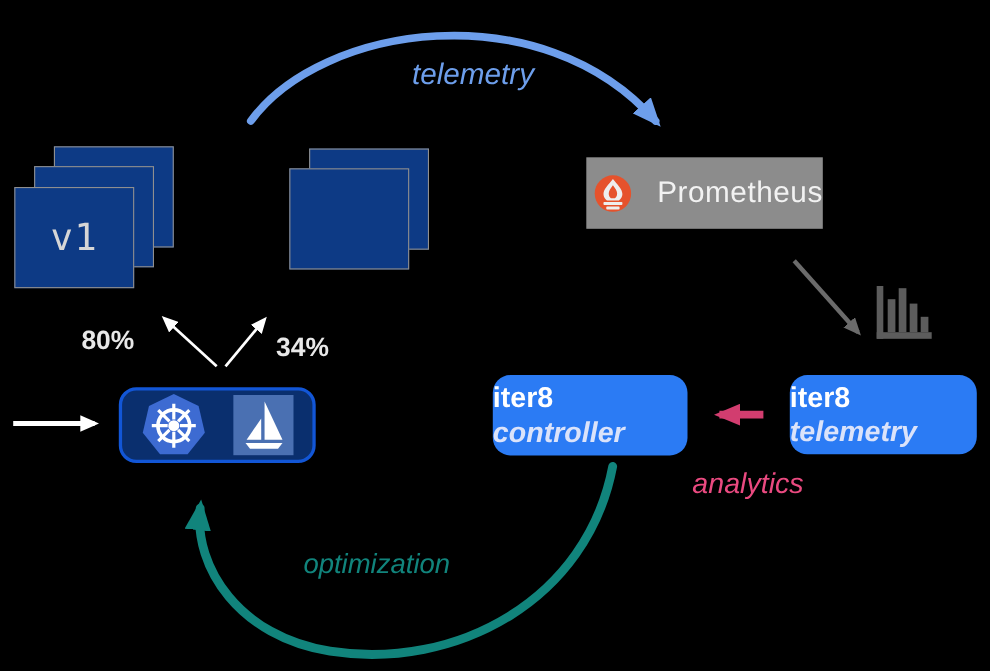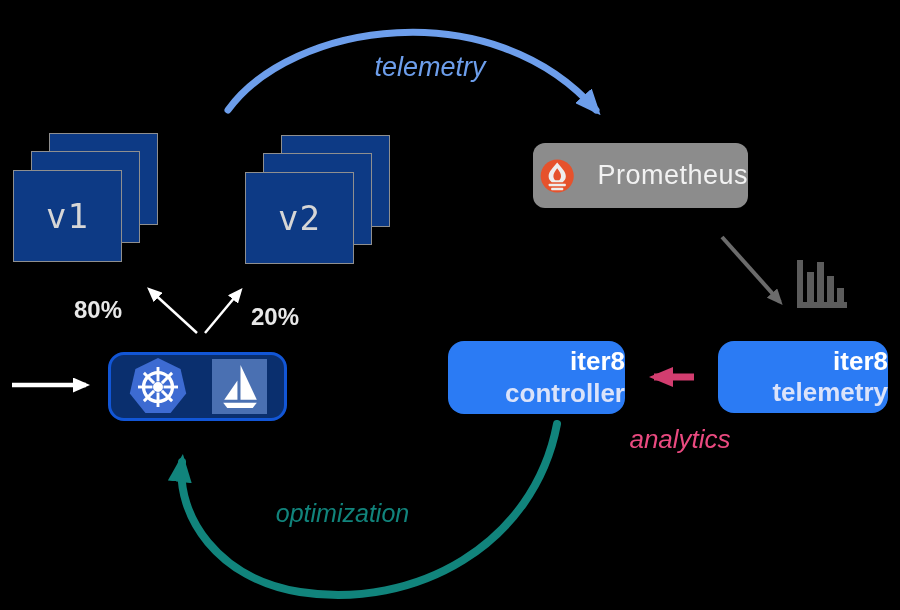--- a/index.html
+++ b/index.html
@@ -62,35 +62,35 @@
   .k8s-box{
     position:absolute;left:108px;top:352px;width:179px;height:69px;
     box-sizing:border-box;background:var(--k8s_box_fill);
     border:3px solid var(--k8s_box_border);border-radius:16px;
     display:flex;align-items:center;justify-content:center;gap:24px;
   }
 
   
   .prom-box{
     position:absolute;left:533px;top:143px;width:215px;height:65px;
-    background:var(--prometheus_gray);border-radius:12px;
+    background:var(--prometheus_gray);border-radius:0;
     display:flex;align-items:center;gap:23px;padding-left:7px;box-sizing:border-box;
   }
   .prom-label{font-size:27px;color:var(--prometheus_text);letter-spacing:.5px;}
 
   
   .iter8-node{
     position:absolute;background:var(--iter8_blue);border-radius:16px;
-    display:flex;flex-direction:column;align-items:flex-end;justify-content:center;
+    display:flex;flex-direction:column;align-items:flex-start;justify-content:center;
     line-height:1.2;
   }
   .node-controller{left:448px;top:341px;width:177px;height:73px;}
   .node-analytics{left:718px;top:341px;width:170px;height:72px;}
   .iter8-line1{font-size:26px;font-weight:bold;color:var(--iter8_text);}
-  .iter8-line2{font-size:26px;font-weight:bold;color:var(--iter8_text_italic);}
+  .iter8-line2{font-size:26px;font-weight:bold;font-style:italic;color:var(--iter8_text_italic);}
 
   
   .flow-label{position:absolute;font-style:italic;text-align:center;}
   .lbl-telemetry{left:355px;top:52px;width:150px;font-size:27px;color:var(--telemetry_blue);}
   .lbl-assessment{left:600px;top:424px;width:160px;font-size:26px;color:var(--assessment_text);}
   .lbl-optimization{left:250px;top:499px;width:185px;font-size:25px;color:var(--optimization_teal);}
 
   .bar-icon{position:absolute;left:794px;top:258px;}
 </style>
 </head>
@@ -139,27 +139,24 @@
     <div class="card back"></div>
     <div class="card mid"></div>
     <div class="card front">
       <span class="vlabel">v1</span>
     </div>
   </div>
 
   <div class="stack stack-v2">
     <div class="card back"></div>
     <div class="card mid"></div>
-    <div class="card front">
-      <span class="vlabel">v2</span>
-    </div>
   </div>
 
   <div class="split-label split-80">80%</div>
-  <div class="split-label split-20">20%</div>
+  <div class="split-label split-20">34%</div>
 
   <div class="k8s-box">
     <svg width="60" height="60" viewBox="0 0 54 54">
       <polygon points="27,1 6.7,10.8 1.6,32.8 15.7,50.4 38.3,50.4 52.4,32.8 47.3,10.8" fill="#3d6bd2"></polygon>
       <g stroke="#ffffff">
         <circle cx="27" cy="27" r="13" fill="none" stroke-width="3"></circle>
         <circle cx="27" cy="27" r="4.5" fill="#ffffff" stroke="none"></circle>
         <g stroke-width="2.6">
           <line x1="27" y1="9" x2="27" y2="22"></line>
           <line x1="27" y1="32" x2="27" y2="45"></line>

